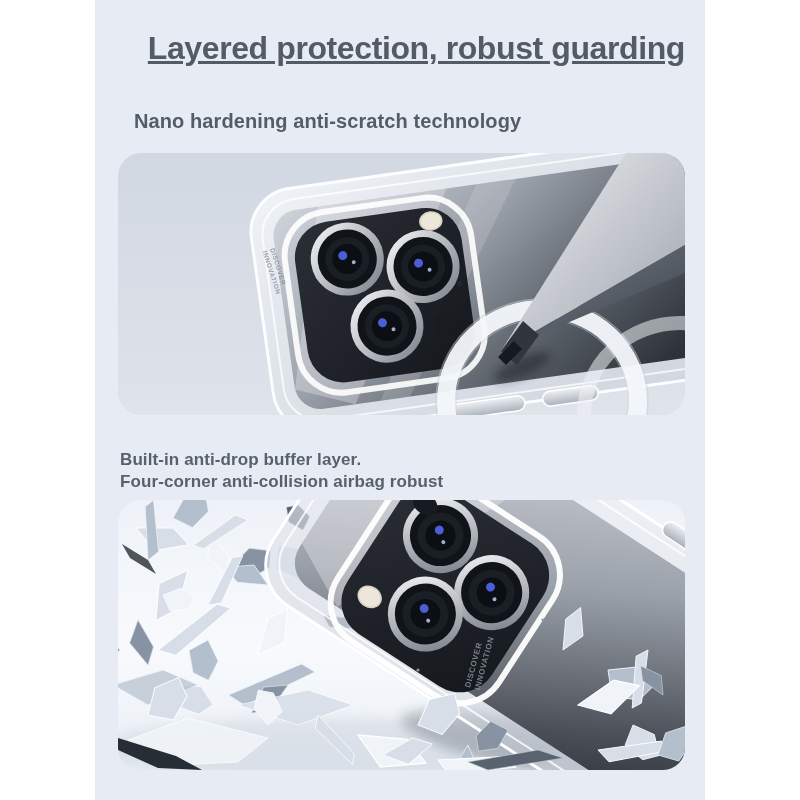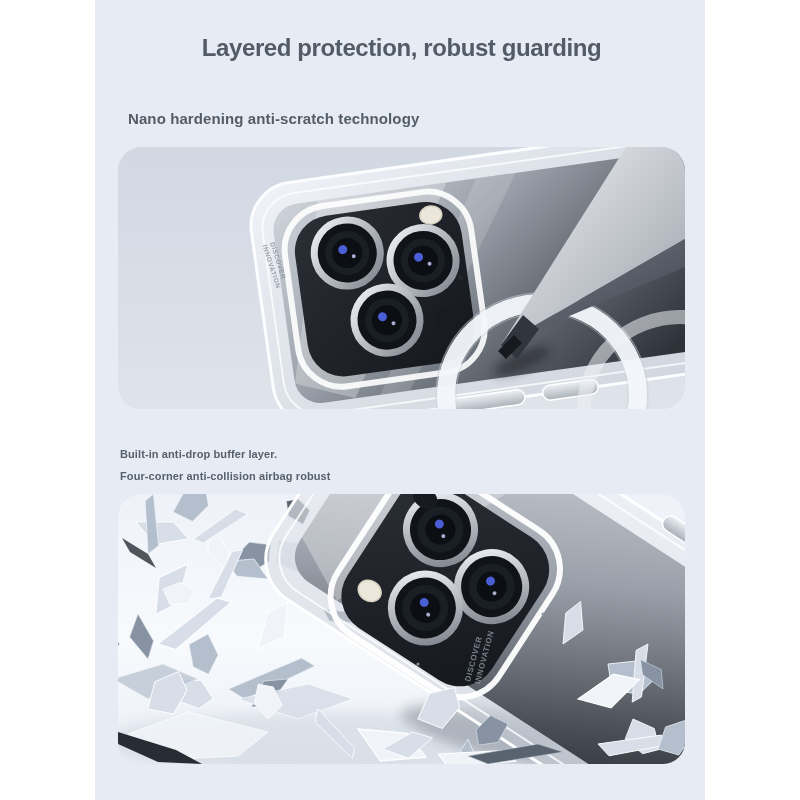--- a/index.html
+++ b/index.html
@@ -1,25 +1,25 @@
 <!DOCTYPE html>
 <html><head>
 <meta charset="utf-8">
 <style>
   html,body{margin:0;padding:0;background:#ffffff;}
   body{width:800px;height:800px;overflow:hidden;font-family:"Liberation Sans",sans-serif;}
   .panel{width:610px;height:800px;margin-left:95px;background:#e7ecf4;box-sizing:border-box;
          padding:28px 20px 0 23px;}
-  .title{margin:0;text-align:center;font-size:24px;line-height:40px;font-weight:700;
-         color:#525b66;letter-spacing:-0.4px;}
-  .sub1{margin:42px 0 0 10px;font-size:15px;font-weight:700;color:#535d67;letter-spacing:0.1px;}
+  .title{margin:0;text-align:right;font-size:32px;line-height:40px;font-weight:700;
+         color:#525b66;letter-spacing:-0.4px;text-decoration:underline;}
+  .sub1{margin:42px 0 0 16px;font-size:20px;font-weight:700;color:#535d67;letter-spacing:0.1px;}
   .figure{width:567px;overflow:hidden;background:#d7dce5;}
   .fig1{height:262px;margin-top:20px;border-radius:24px;}
   .fig2{height:270px;margin-top:7px;border-radius:22px;}
-  .sub2{margin:34px 0 0 2px;font-size:11px;font-weight:700;color:#57616c;line-height:22px;letter-spacing:0.1px;}
+  .sub2{margin:34px 0 0 2px;font-size:17px;font-weight:700;color:#57616c;line-height:22px;letter-spacing:0.1px;}
   svg{display:block;width:100%;height:100%;}
   .engrave{font-family:"Liberation Sans",sans-serif;font-weight:700;fill:#8a919b;opacity:.85;letter-spacing:.6px;}
   
   .s1{fill:#f0f4f9;stroke:#ffffff;stroke-width:.8}
   .s2{fill:#d7dee8;stroke:#fbfdff;stroke-width:.8}
   .s3{fill:#b4bfcd;stroke:#eef3f8;stroke-width:.7}
   .s4{fill:#8793a2;stroke:#dde4ec;stroke-width:.6}
   .s5{fill:#59636f;stroke:#c3ccd6;stroke-width:.5}
   .s6{fill:#272d35}
 </style>

